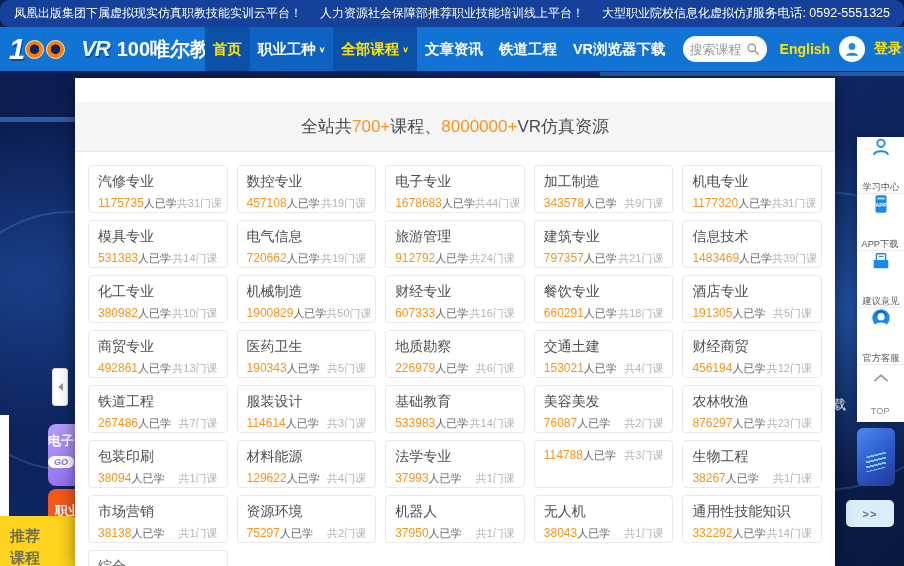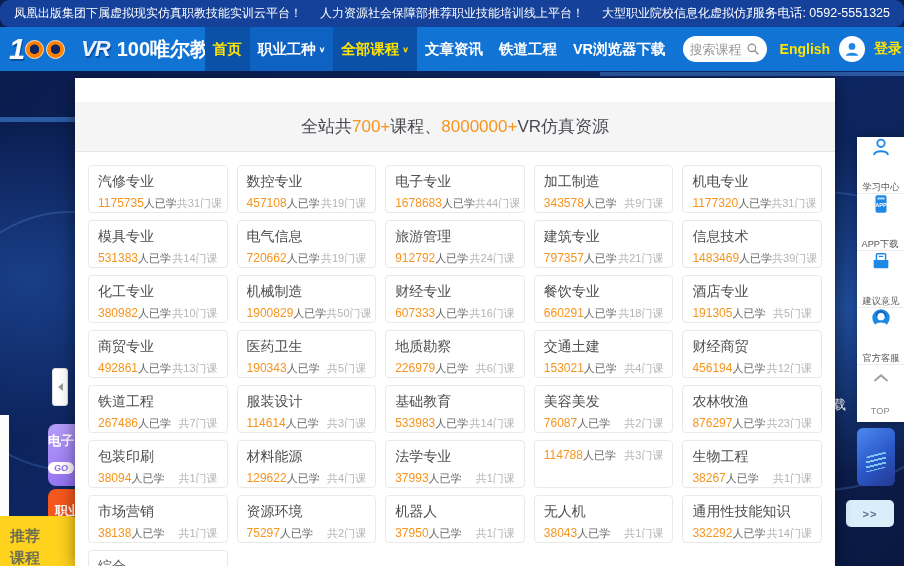--- a/index.html
+++ b/index.html
@@ -52,21 +52,21 @@
   
   .deco { position:absolute; z-index:2; }
   .back-arrow { left:52px; top:368px; width:16px; height:38px; background:#fff; border:1px solid #ddd;
     border-radius:3px; display:flex; align-items:center; justify-content:center; cursor:pointer; }
   .back-arrow .tri { width:0; height:0; border-top:4px solid transparent; border-bottom:4px solid transparent;
     border-right:5px solid #999; }
   .promo-purple { left:48px; top:424px; width:40px; height:62px; border-radius:8px;
     background:linear-gradient(160deg,#b79ef8,#8f6df0); color:#fff; font-size:13px; font-weight:bold;
     padding:8px 0 6px; cursor:pointer; }
   .go-pill { display:inline-block; background:#fff; color:#8f6df0; font-size:9px; font-weight:bold;
-    border-radius:7px; padding:1px 6px; margin-top:12px;font-style:italic; }
+    border-radius:7px; padding:1px 6px; margin-top:6px;font-style:italic; }
   .promo-orange { left:48px; top:489px; width:40px; height:44px; border-radius:8px; background:#f4581c;
     color:#fff; font-weight:bold; font-size:13px; display:flex; align-items:center; justify-content:center;
     cursor:pointer; }
   .white-sliver { left:0; top:415px; width:9px; height:151px; background:#fdfdfd; }
   .corner-tag { left:-28px; top:516px; width:106px; height:62px; background:#ffd21e; border-radius:8px;
     color:#6f7050; font-size:15px; font-weight:bold; display:flex; flex-direction:column;
     align-items:center; justify-content:center; line-height:1.45; cursor:pointer; }
   .download-text { left:820px; top:396px; color:#fff; font-size:13px; white-space:nowrap; }
   .promo-blue { right:9px; top:428px; width:38px; height:58px; border-radius:6px; cursor:pointer;
     background:linear-gradient(140deg,#4b8af0 0%, #2b57c8 55%, #24388f 100%); }

